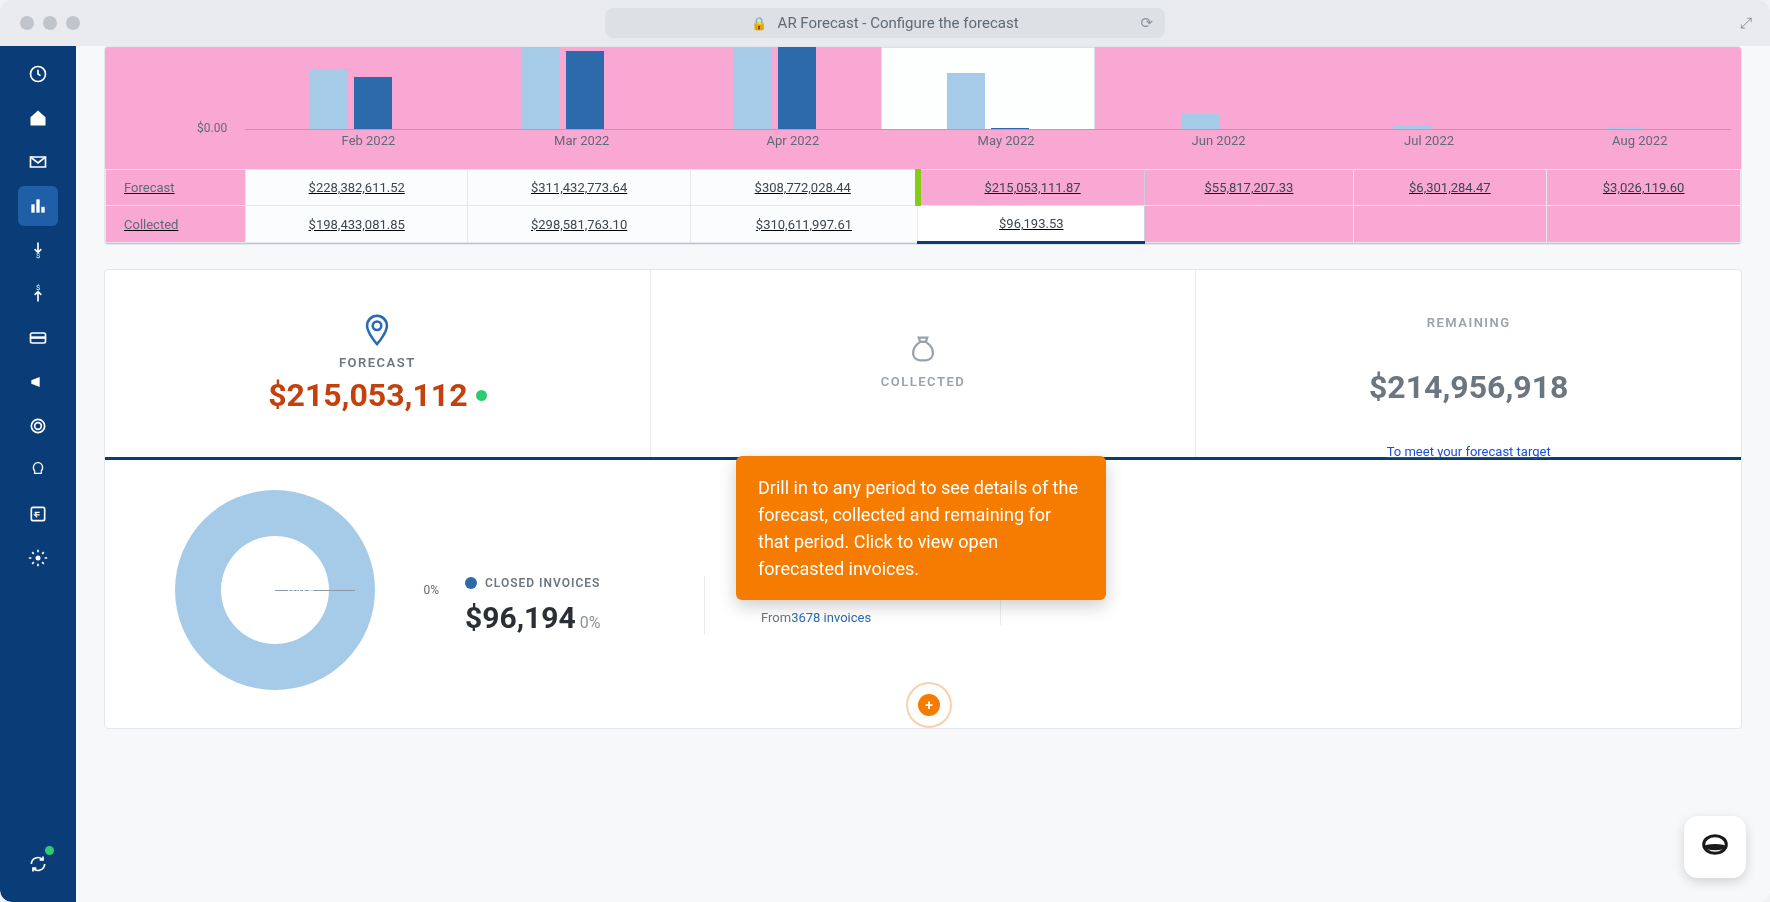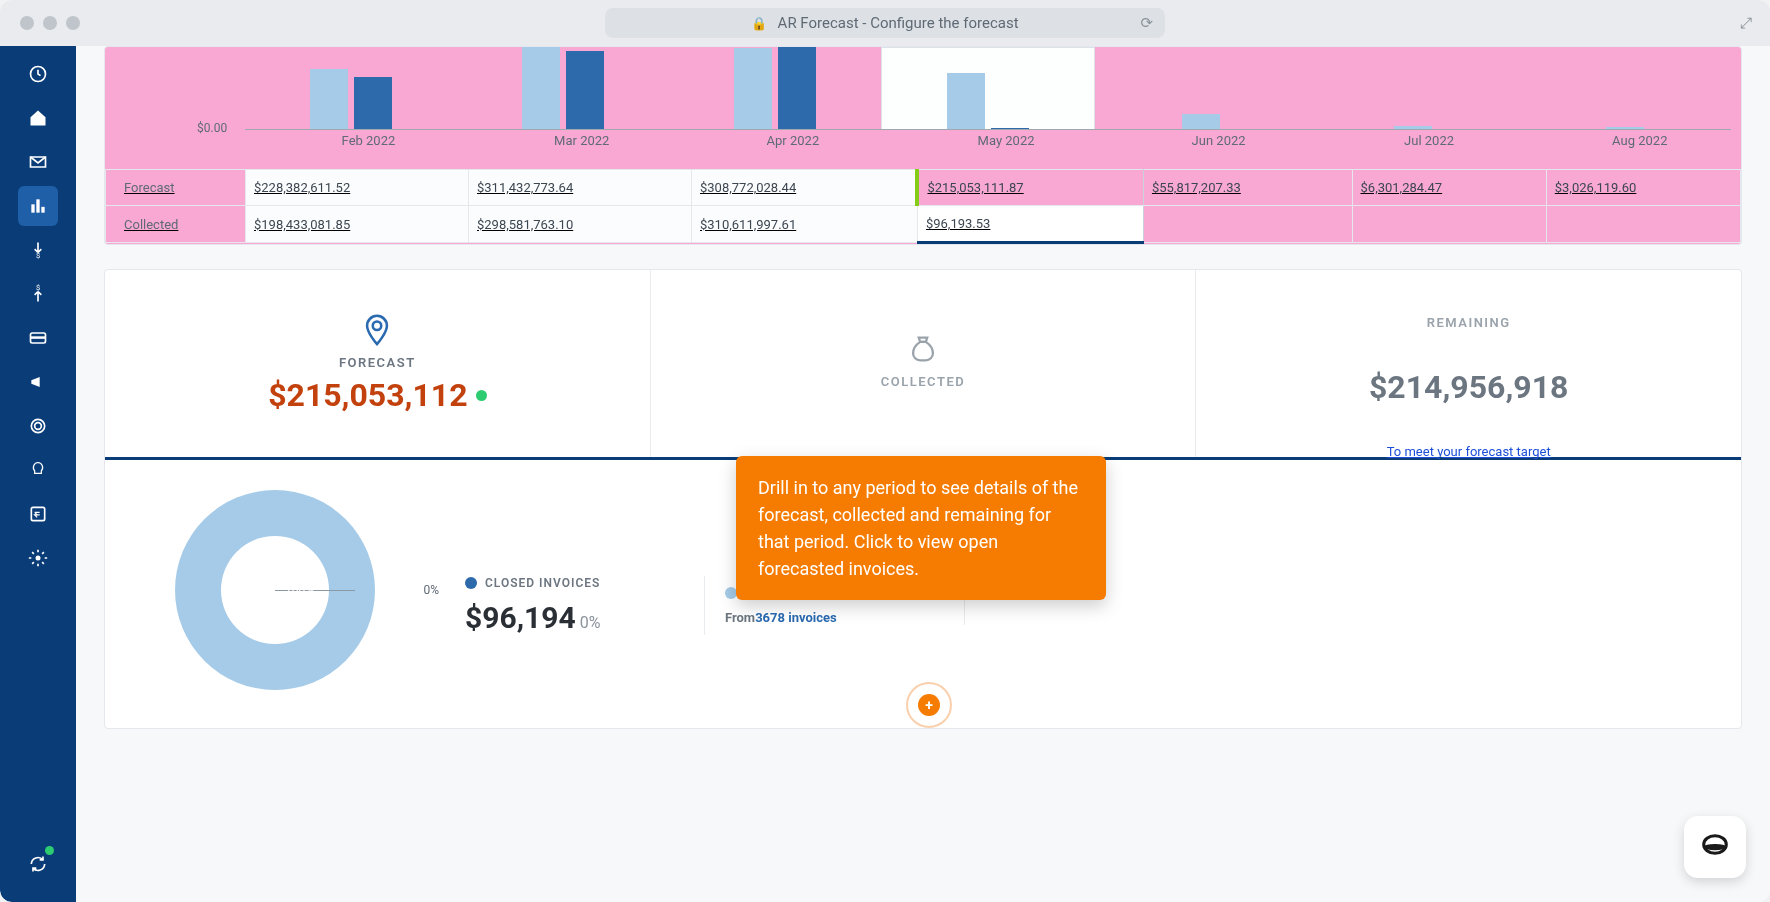--- a/index.html
+++ b/index.html
@@ -23,21 +23,21 @@
   .chart-area { position:relative; height:100px; margin-left:140px; margin-right:10px;}
   .chart-cols { display:flex; position:absolute; inset:0;}
   .chart-col { flex:1; display:flex; align-items:flex-end; justify-content:center; gap:6px; border-right:0; height:82px;}
   .bar { width:38px;}
   .bar.light { background:#a5cbe8;}
   .bar.dark { background:#2d6aac;}
   .ylab { position:absolute; left:-48px; bottom:12px; font-size:12px; color:#5f6a75;}
   .axis { position:absolute; left:0; right:0; top:82px; height:0; border-top:1px solid #9fa7af;}
   .xlab { position:absolute; top:86px; font-size:13px; color:#5f6a75;}
   table.data { width:100%; border-collapse:collapse; font-size:13px; color:#3c4650;}
-  table.data th, table.data td { border:1px solid #e4e7eb; padding:10px 8px; }
+  table.data th, table.data td { border:1px solid #e4e7eb; padding:10px 8px; text-align:center;}
   table.data th:first-child, table.data td:first-child { text-align:left; padding-left:18px; width:140px; font-weight:400; color:#5f6a75;}
   table.data tr td.hilite { background:#fbfcfd;}
   table.data tr td.sel { background:#fff; border-bottom:3px solid #0a3d78;padding-left:8px;}
   .kpi-card { background:#fff; border:1px solid #e4e7eb; border-radius:4px; margin-top:24px; height:460px; position:relative;}
   .kpi-row { display:flex; height:190px; border-bottom:3px solid #0a3d78;}
   .kpi { flex:1; display:flex; flex-direction:column; align-items:center; justify-content:center; border-right:1px solid #e9ecef;}
   .kpi:last-child { border-right:none;gap:32px;}
   .kpi .ic { width:34px; height:34px; margin-bottom:8px; color:#2a6ab0;}
   .kpi .ic.grey { color:#9aa3ab;}
   .kpi .label { font-size:13px; letter-spacing:1.5px; color:#6c7680; font-weight:600; margin-bottom:6px;}
@@ -46,29 +46,29 @@
   .kpi .val.grey { color:#6c7680;}
   .kpi .sub { font-size:13px; color:#1d4ed8; margin-top:6px;text-decoration:underline;}
   .greendot { width:11px; height:11px; background:#2ecc71; border-radius:50%;}
   .lower { display:flex; height:260px;}
   .donut-wrap { width:340px; display:flex; align-items:center; justify-content:center; position:relative;}
   .donut { width:200px; height:200px; border-radius:50%; background:#a5cbe8; position:relative;}
   .donut .hole { width:108px; height:108px; background:#fff; border-radius:50%; position:absolute; top:46px; left:46px;}
   .donut .line { position:absolute; top:50%; left:50%; width:80px; height:0; border-top:1px solid #8b99a5;}
   .donut-wrap .lab-l{position:absolute; left:180px; top:50%; transform:translateY(-50%); font-size:12px; color:#fff;}
   .donut-wrap .lab-r{position:absolute; right:6px; top:50%; transform:translateY(-50%); font-size:12px; color:#5f6a75;}
-  .split { flex:1; display:flex; align-items:center; padding-top:30px;}
+  .split { flex:1; display:flex; align-items:center; padding-top:30px;gap:36px;}
   .cell { width:260px; border-right:1px solid #e9ecef; padding:0 20px;}
   .cell .tag { display:flex; align-items:center; gap:8px; font-size:12px; letter-spacing:1px; color:#6c7680; font-weight:600; margin-bottom:10px;}
   .tag .circ { width:12px; height:12px; border-radius:50%;}
   .circ.blue { background:#2d6aac;}
   .circ.lblue { background:#a5cbe8;}
   .cell .amt { font-size:30px; font-weight:700; color:#2a2f35;}
   .cell .pct { font-size:16px; color:#8b939b; font-weight:400; margin-left:4px;}
-  .cell .from { font-size:13px; color:#6c7680; margin-top:6px;font-weight:bold;}
+  .cell .from { font-size:13px; color:#6c7680; margin-top:6px;}
   .cell .from a { color:#2a6ab0; text-decoration:none;}
   .tooltip { position:absolute; background:#f57c00; color:#fff; font-size:18px; line-height:1.5; padding:18px 22px; border-radius:6px; width:370px; left:660px; top:410px; box-shadow:0 6px 18px rgba(0,0,0,.2); z-index:30;}
   .pulse { position:absolute; left:830px; top:636px; width:46px; height:46px; z-index:25;}
   .pulse .outer{position:absolute; inset:0; border:2px solid #f5a25a; border-radius:50%; opacity:.5;}
   .pulse .inner{position:absolute; top:12px; left:12px; width:22px; height:22px; background:#f57c00; border-radius:50%; display:flex; align-items:center; justify-content:center; color:#fff; font-size:14px; font-weight:700;}
   .help { position:absolute; right:24px; bottom:24px; width:62px; height:62px; background:#fff; border-radius:14px; box-shadow:0 4px 12px rgba(0,0,0,.15); display:flex; align-items:center; justify-content:center;}
   .help svg{width:30px; height:30px;}
 </style>
 </head>
 <body>
@@ -210,21 +210,21 @@
         <span class="xlab" style="left:92%">Aug 2022</span>
       </div>
       <div style="height:22px"></div>
       <table class="data">
         <tbody>
             <tr>
           <td>Forecast</td>
           <td class="hilite">$228,382,611.52</td>
           <td class="hilite">$311,432,773.64</td>
           <td class="hilite">$308,772,028.44</td>
-          <td style="border-left:4px solid #84cc16;border-right:1px solid #c9d2db">$215,053,111.87</td>
+          <td style="border-left:6px solid #84cc16;border-right:1px solid #c9d2db">$215,053,111.87</td>
           <td>$55,817,207.33</td>
           <td>$6,301,284.47</td>
           <td>$3,026,119.60</td>
         </tr>
         <tr>
           <td>Collected</td>
           <td class="hilite">$198,433,081.85</td>
           <td class="hilite">$298,581,763.10</td>
           <td class="hilite">$310,611,997.61</td>
           <td class="sel" style="border-left:1px solid #c9d2db;border-right:1px solid #c9d2db">$96,193.53</td>

